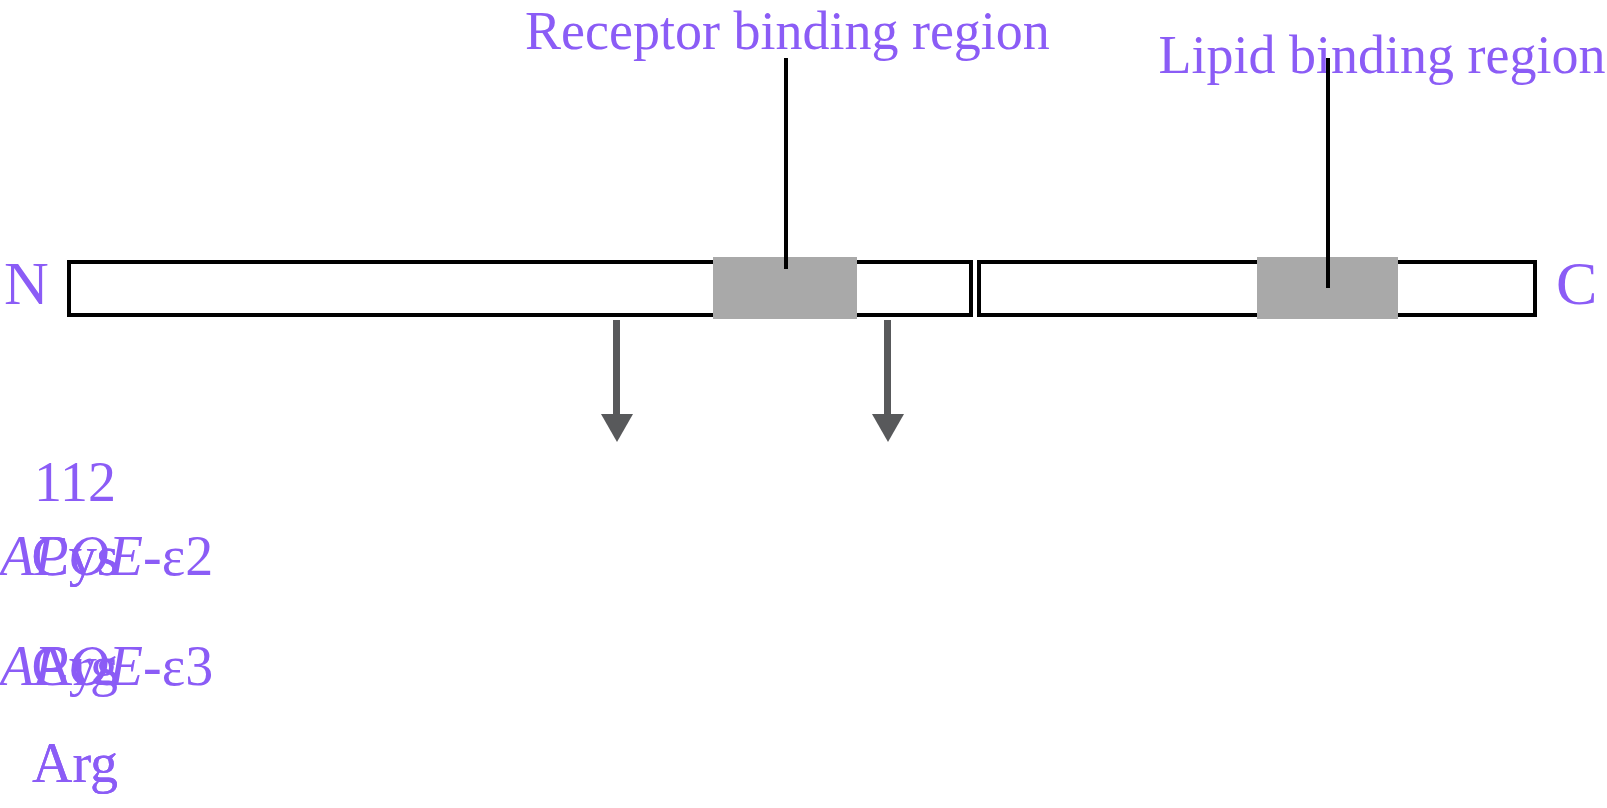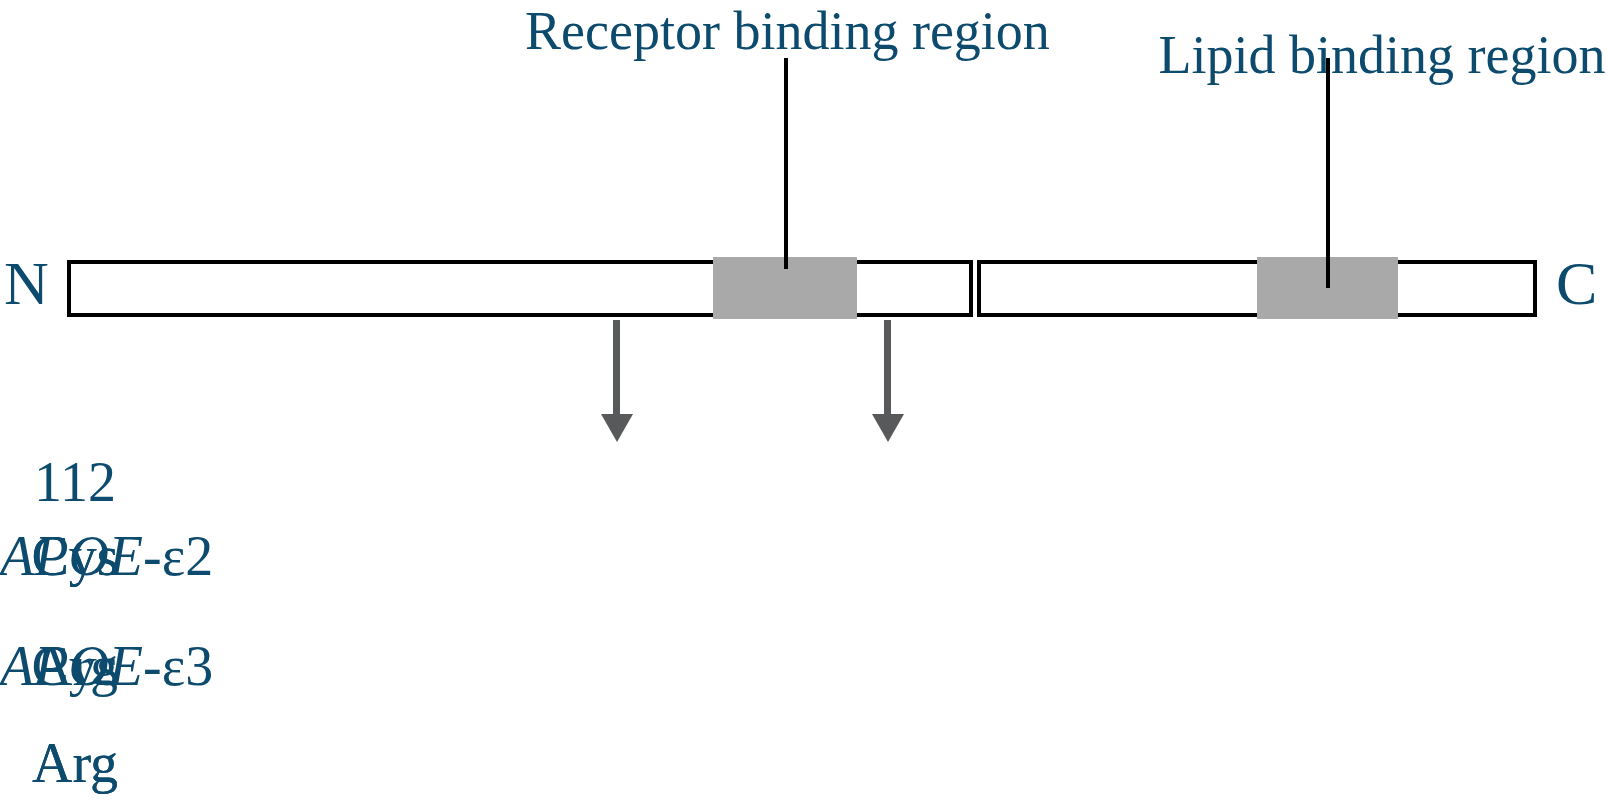--- a/index.html
+++ b/index.html
@@ -2,21 +2,21 @@
 <html><head>
 <meta charset="utf-8">
 <style>
   html, body { margin: 0; padding: 0; background: #ffffff; }
   .stage {
     position: relative;
     width: 1607px;
     height: 808px;
     background: #ffffff;
     font-family: "Liberation Serif", serif;
-    color: #0c4a6e;
+    color: #8b5cf6;
     overflow: hidden;
   }
   .abs { position: absolute; }
 
   
   .toplabel {
     font-size: 54px;
     line-height: 1.0;
     text-align: center;
     white-space: nowrap;

